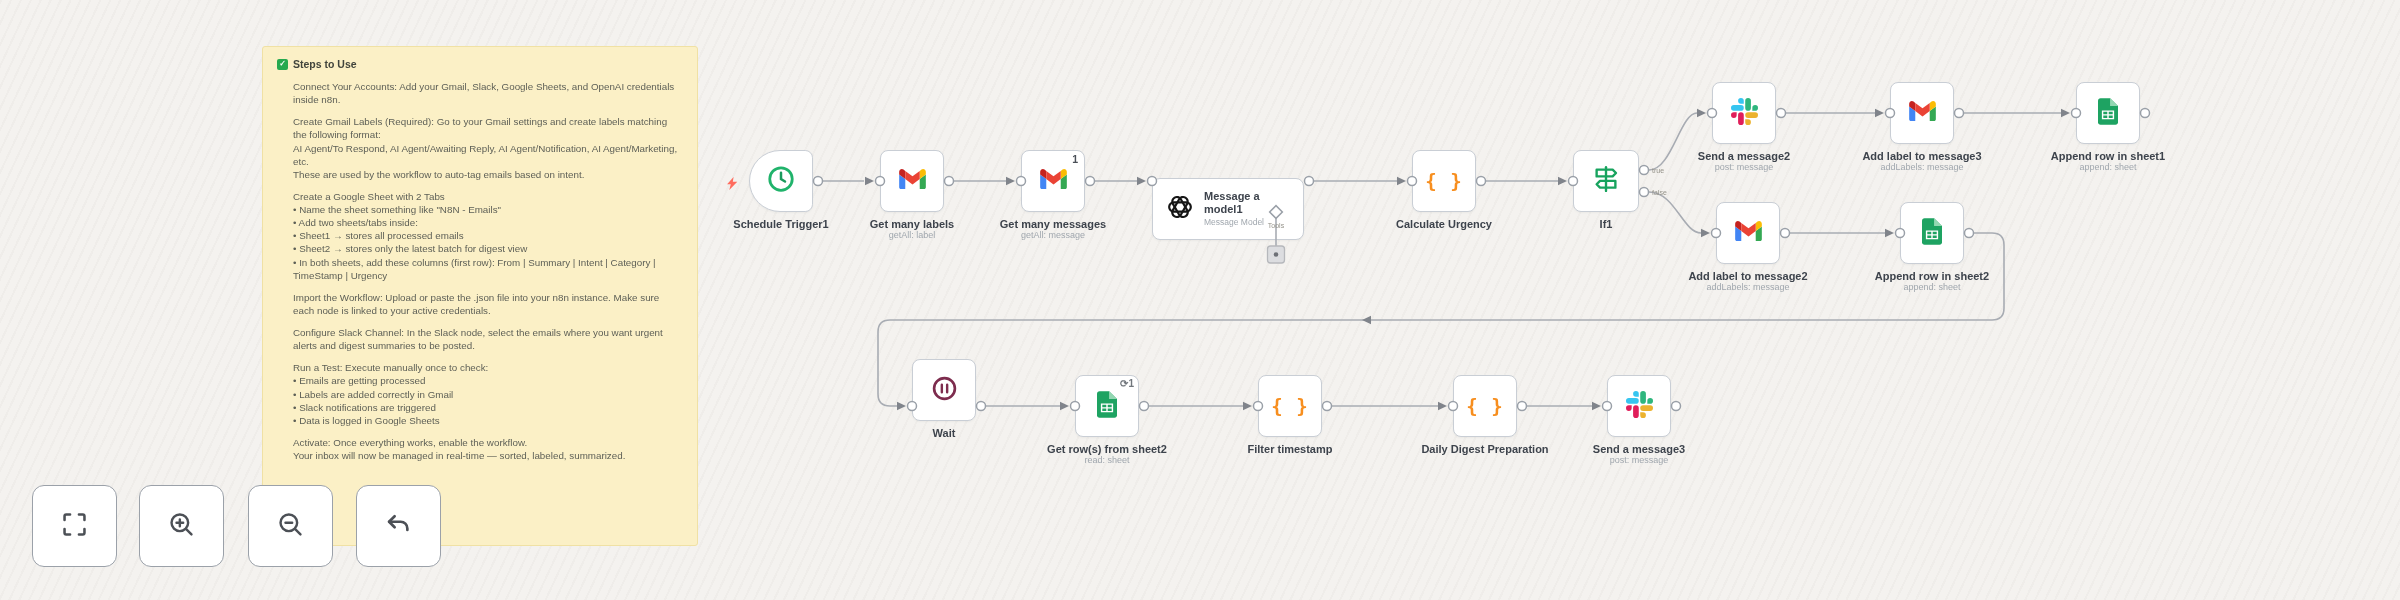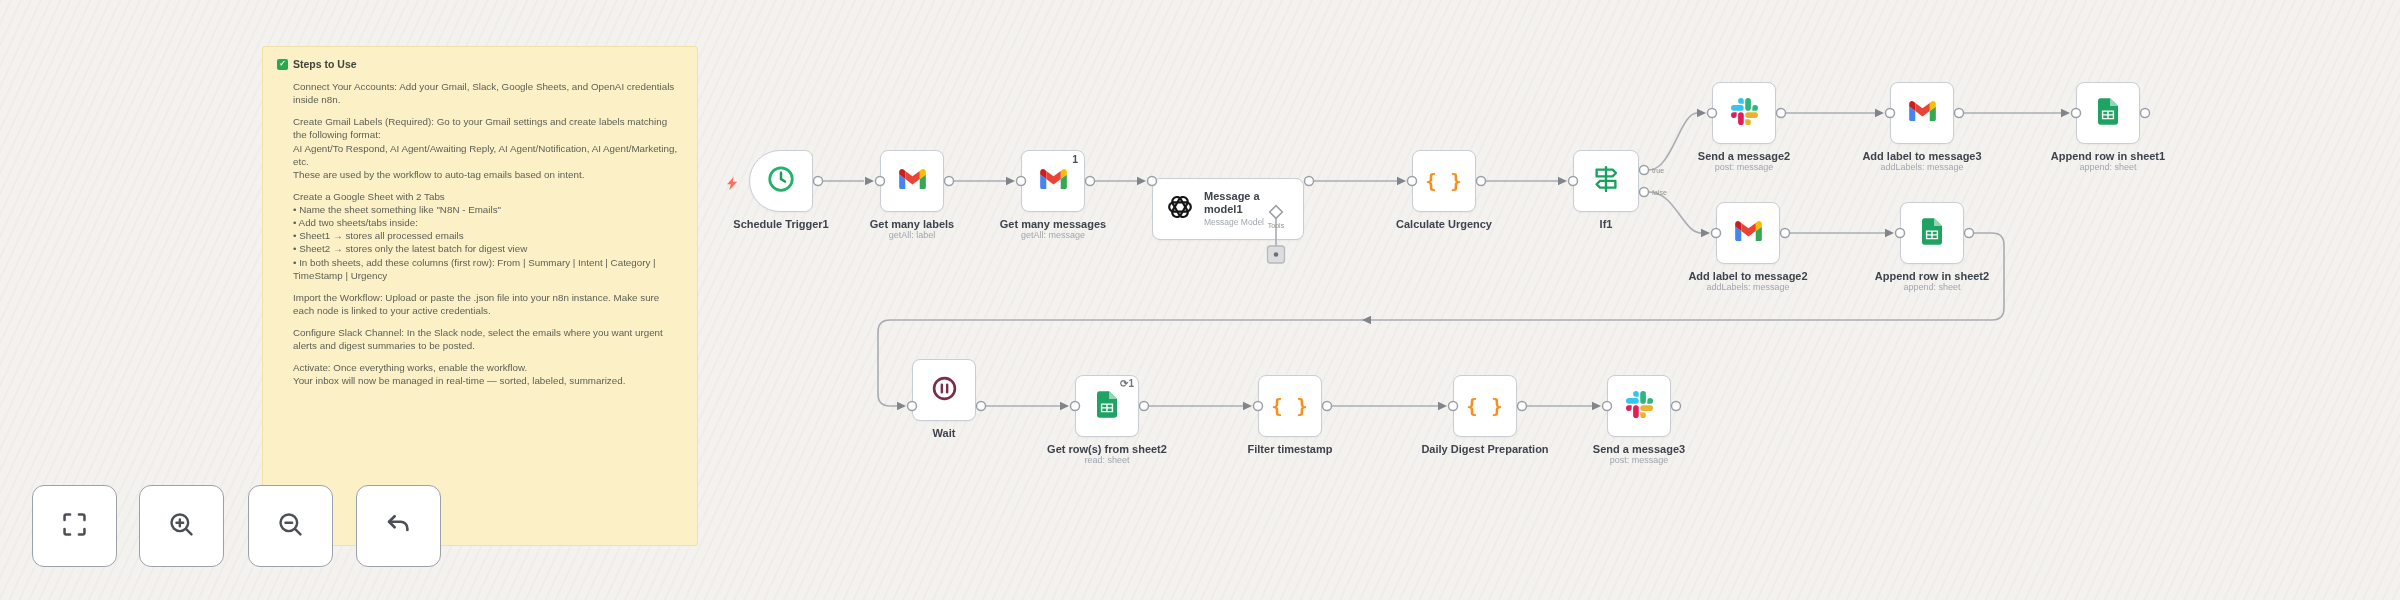--- a/index.html
+++ b/index.html
@@ -69,20 +69,25 @@
 AI Agent/To Respond, AI Agent/Awaiting Reply, AI Agent/Notification, AI Agent/Marketing, etc.
 These are used by the workflow to auto-tag emails based on intent.</p>
     <p class="sn-p">Create a Google Sheet with 2 Tabs
 • Name the sheet something like "N8N - Emails"
 • Add two sheets/tabs inside:
 • Sheet1 → stores all processed emails
 • Sheet2 → stores only the latest batch for digest view
 • In both sheets, add these columns (first row): From | Summary | Intent | Category | TimeStamp | Urgency</p>
     <p class="sn-p">Import the Workflow: Upload or paste the .json file into your n8n instance. Make sure each node is linked to your active credentials.</p>
     <p class="sn-p">Configure Slack Channel: In the Slack node, select the emails where you want urgent alerts and digest summaries to be posted.</p>
+    <p class="sn-p">Run a Test: Execute manually once to check:
+• Emails are getting processed
+• Labels are added correctly in Gmail
+• Slack notifications are triggered
+• Data is logged in Google Sheets</p>
     <p class="sn-p">Activate: Once everything works, enable the workflow.
 Your inbox will now be managed in real-time — sorted, labeled, summarized.</p>
   </div>
 
   <svg class="edges" width="2400" height="600">
     <g>
       <path class="wire" d="M823 181 H864"></path>
       <path class="wire" d="M954 181 H1006"></path>
       <path class="wire" d="M1095 181 H1137"></path>
       <path class="wire" d="M1314 181 H1397"></path>

